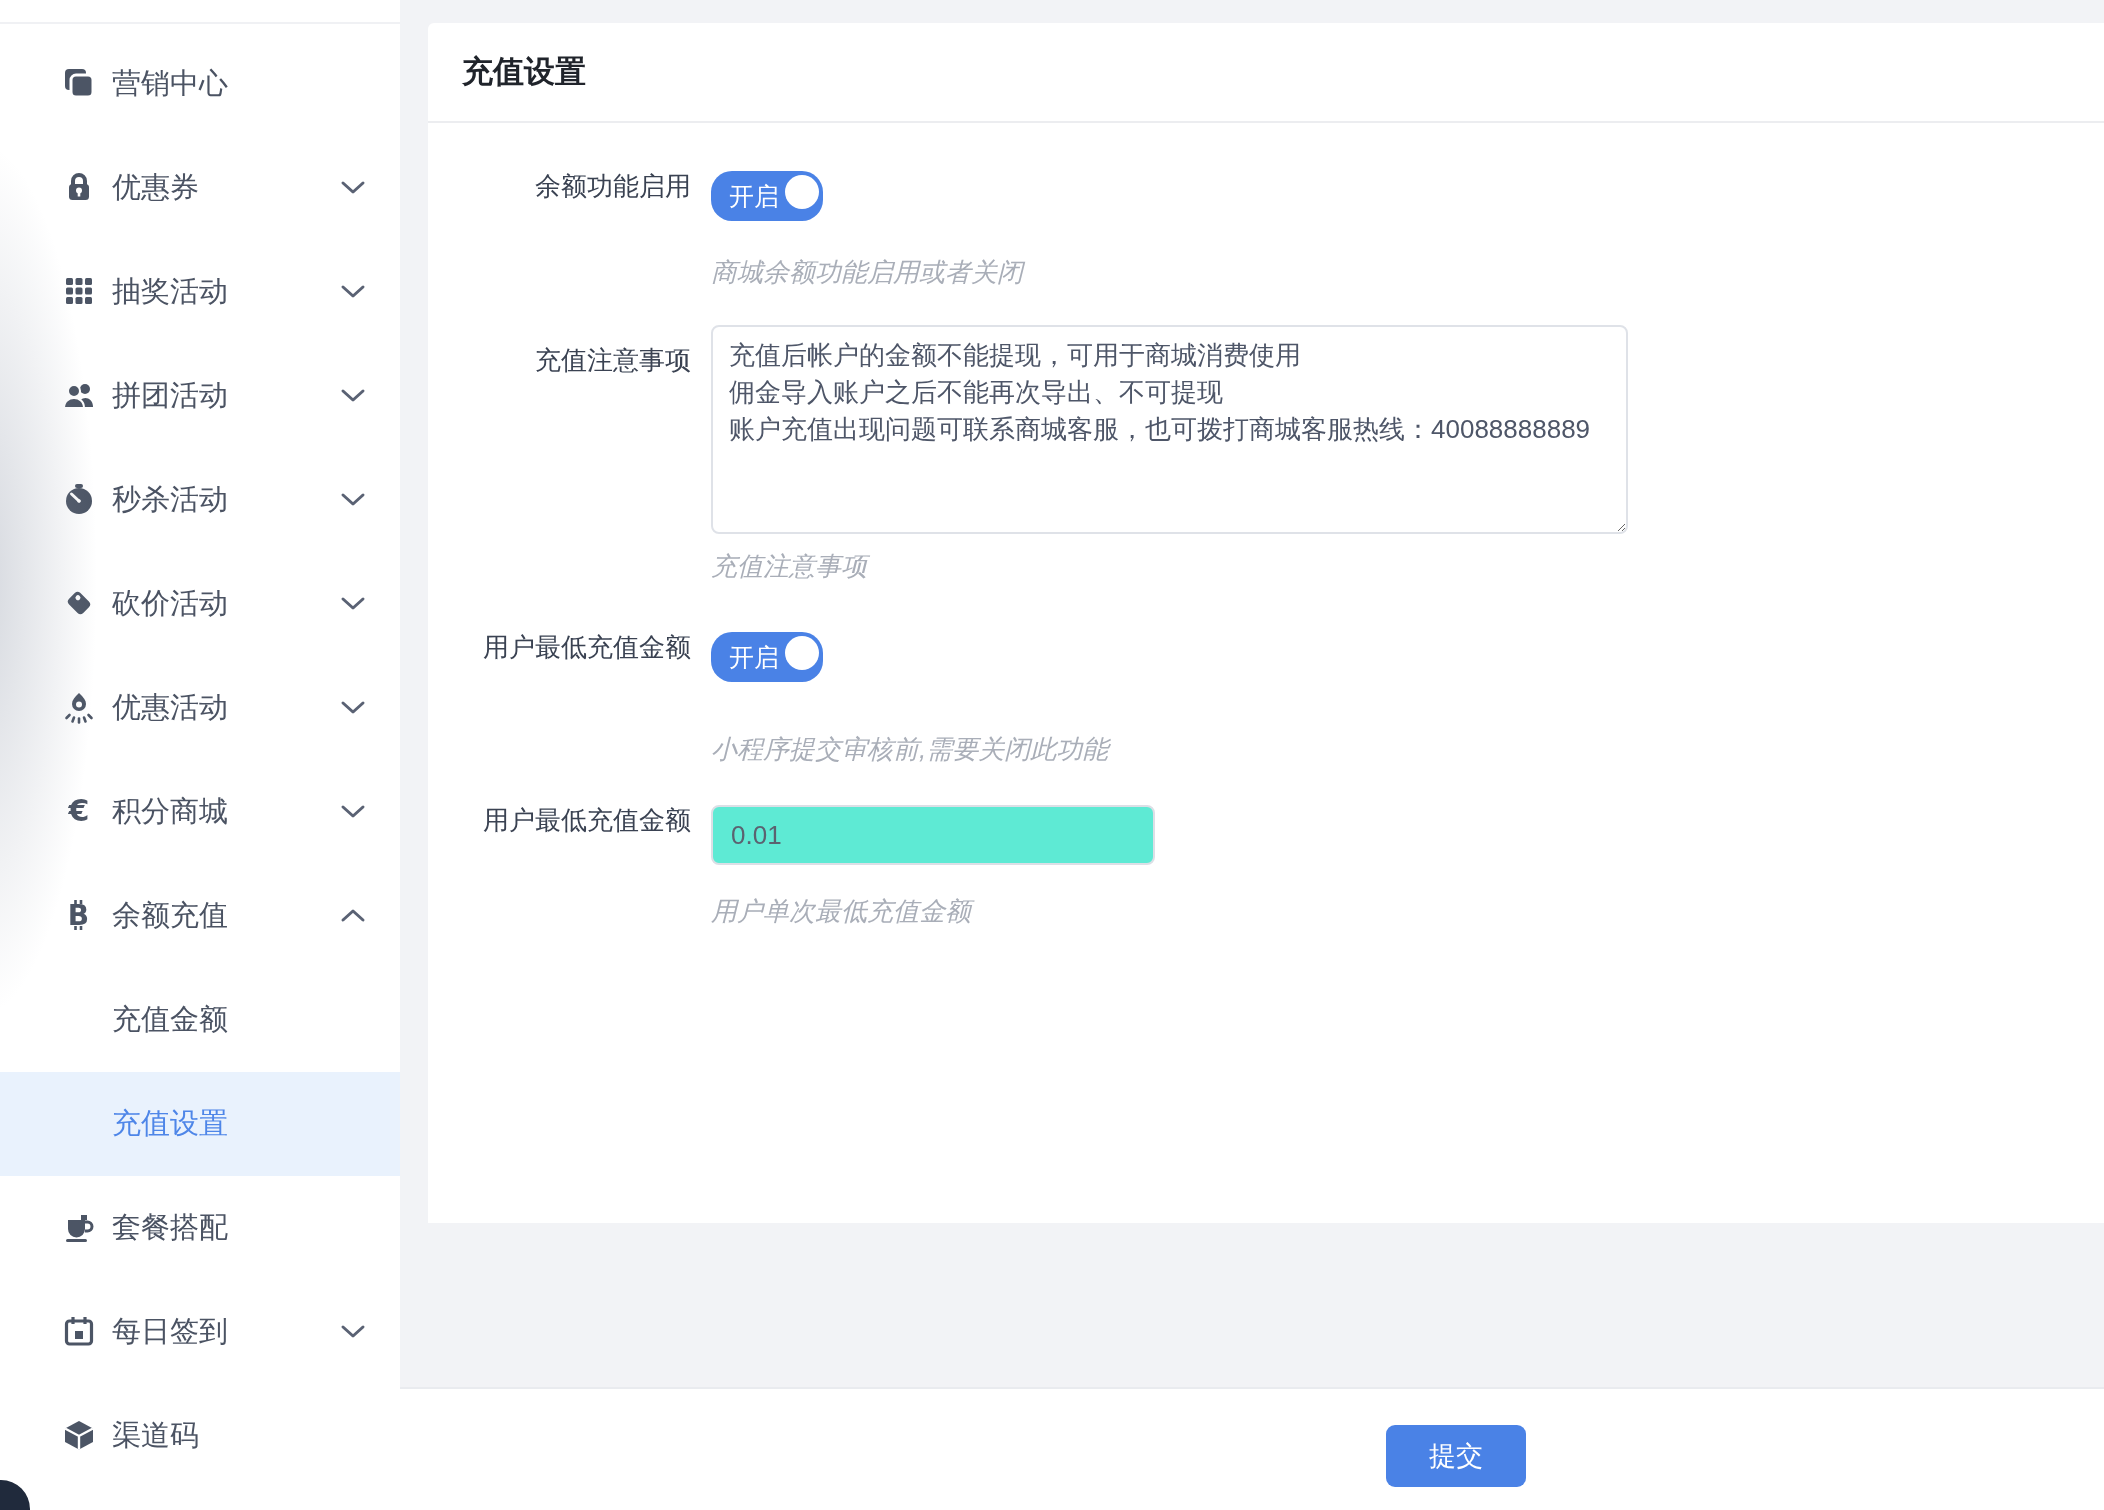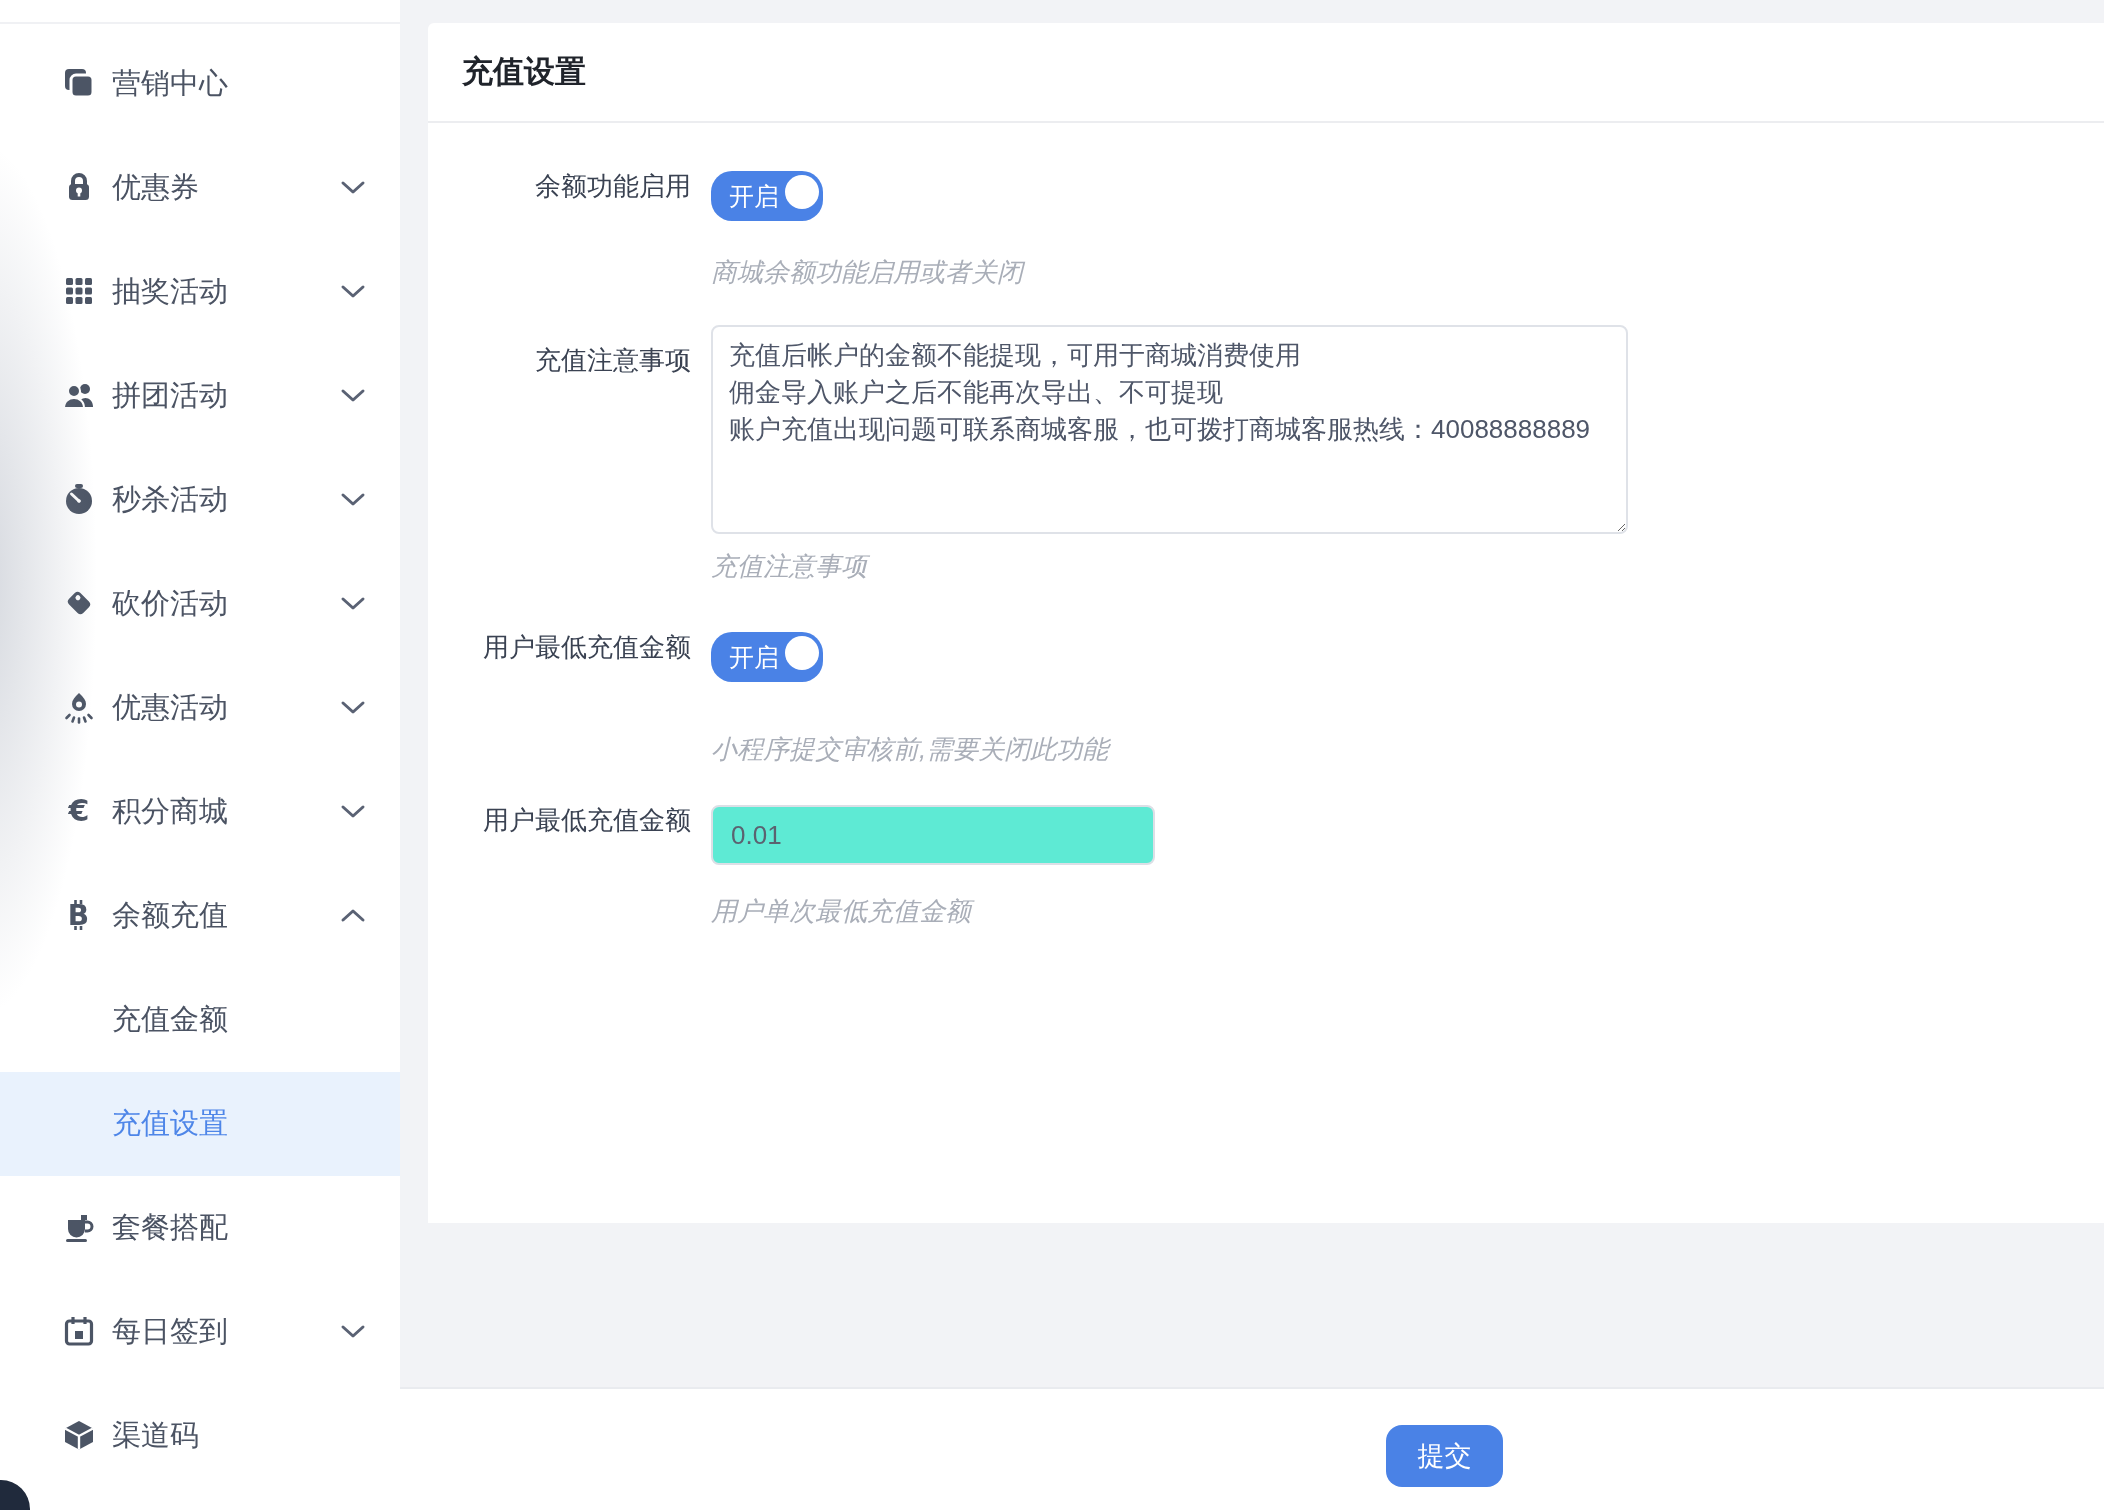--- a/index.html
+++ b/index.html
@@ -87,22 +87,22 @@
     width:444px; height:60px; border:2px solid #dcdfe6; border-radius:8px;
     padding:0 18px; font-size:26px; color:#5b6270; outline:none;
     font-family:"Liberation Sans","DejaVu Sans",sans-serif; background:#5eead4;
   }
   
   .bottom-bar {
     position:absolute; left:0; top:1387px; width:1704px; height:123px;
     background:#ffffff; border-top:2px solid #e9ebef;
   }
   .submit-btn {
-    position:absolute; left:986px; top:36px; width:117px; height:62px;
-    border:none; border-radius:16px; background:var(--accent); color:#fff;
+    position:absolute; left:986px; top:36px; width:140px; height:62px;
+    border:none; border-radius:9px; background:var(--accent); color:#fff;
     font-size:27px; cursor:pointer;
     font-family:"Liberation Sans","DejaVu Sans",sans-serif;
   }
 </style>
 </head>
 <body>
 
 <aside class="sidebar">
   <div class="sidebar-header"></div>
   <nav class="menu" id="sidebar-menu">

